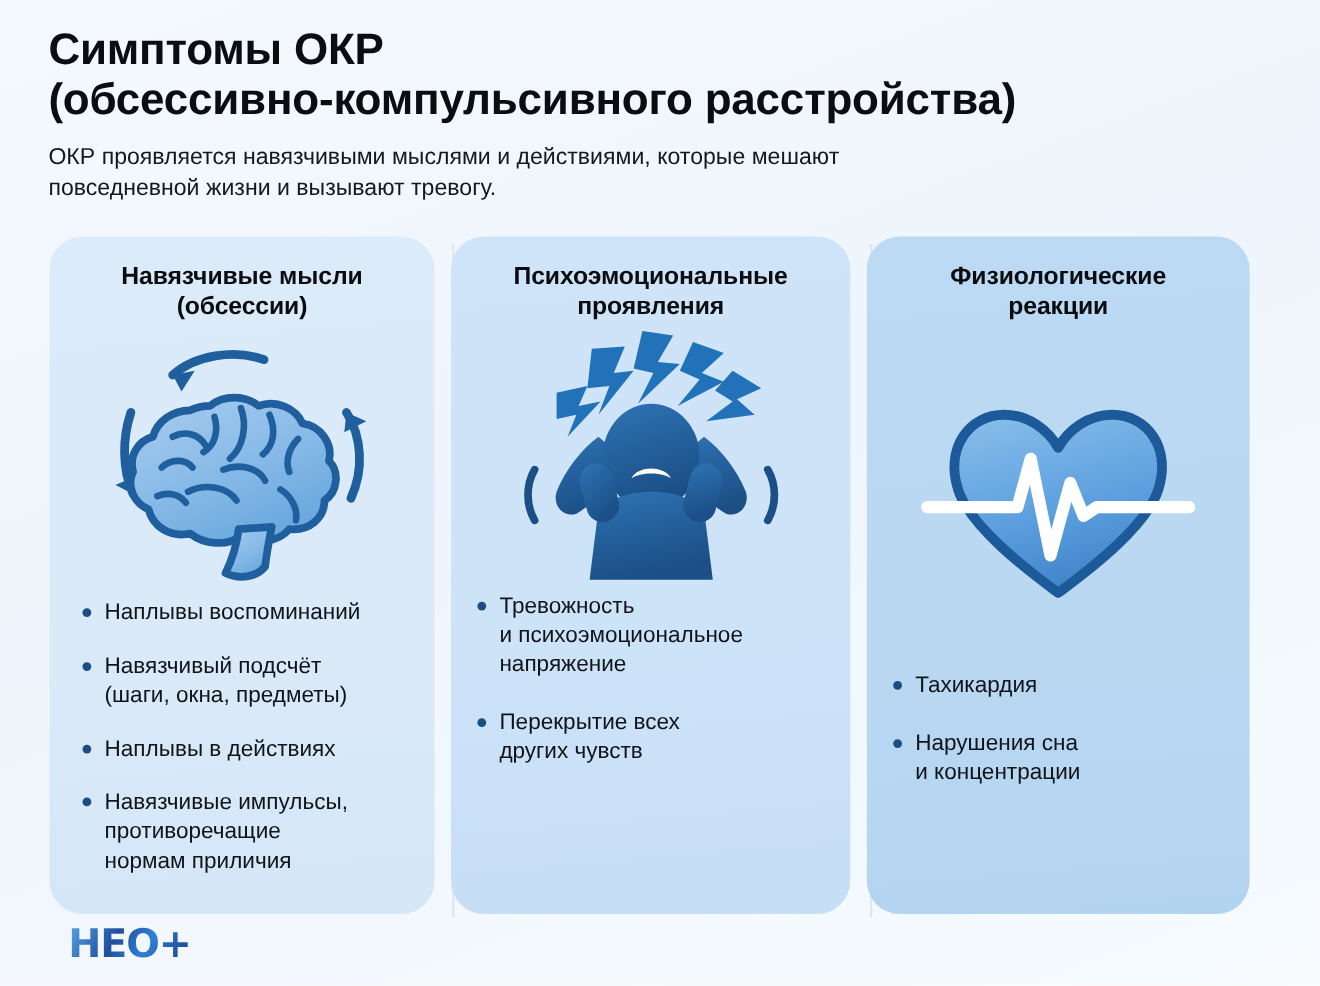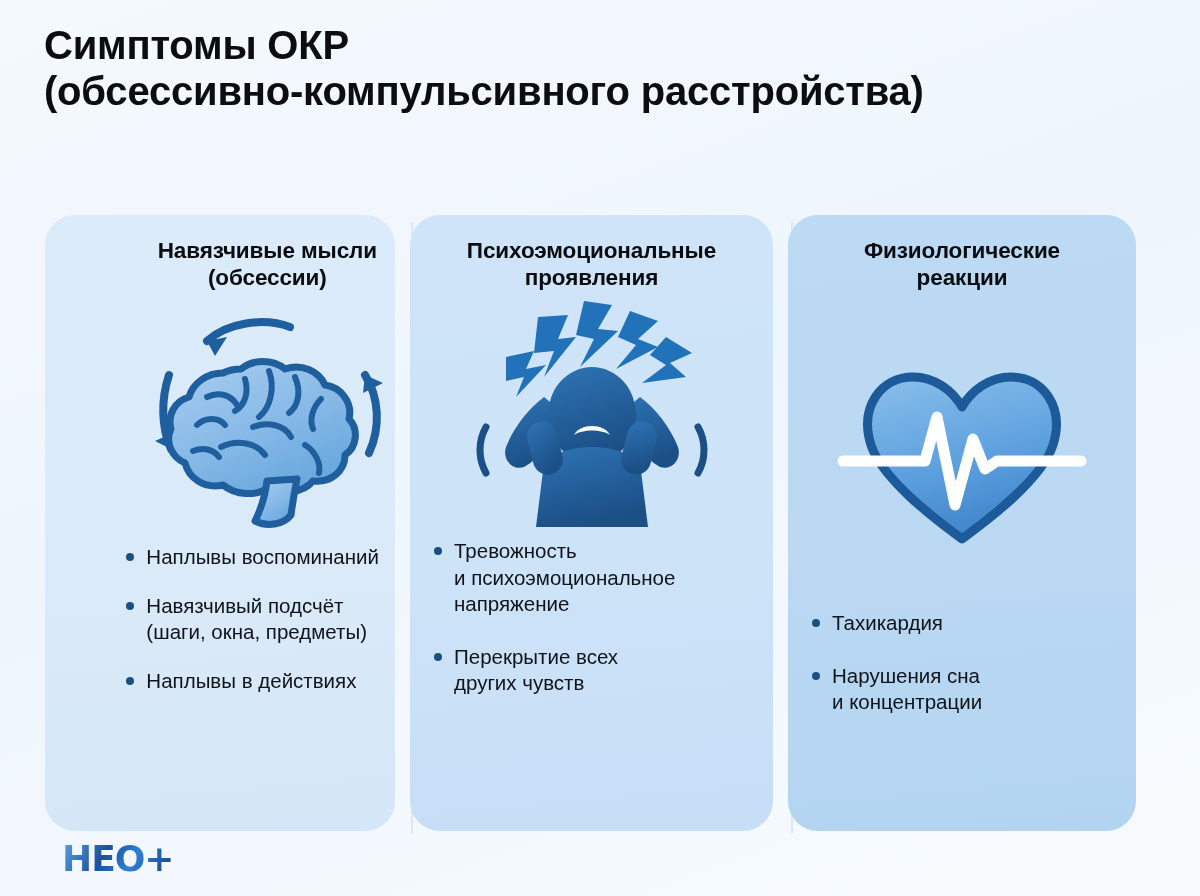--- a/index.html
+++ b/index.html
@@ -70,21 +70,20 @@
     position: relative;
     border-radius: 30px;
     overflow: hidden;
     display: flex;
     flex-direction: column;
     padding: 22px 0 0 0;
   }
   .card-1 {
     width: 350px;
     background: linear-gradient(175deg, #dcebf9 0%, #dbeaf8 55%, #d4e6f7 100%);
-    align-items: flex-end;
   }
   .card-2 {
     width: 363px;
     background: linear-gradient(175deg, #cfe4f8 0%, #cde3f8 55%, #c6def6 100%);
   }
   .card-3 {
     width: 348px;
     background: linear-gradient(175deg, #bcdaf3 0%, #bad8f2 55%, #b3d4f1 100%);
     gap: 32px;
   }
@@ -177,20 +176,22 @@
   }
 </style>
 </head>
 <body>
 
 <div class="page">
 
   <div class="header">
     <h1 class="title">Симптомы ОКР
 (обсессивно-компульсивного расстройства)</h1>
+    <p class="subtitle">ОКР проявляется навязчивыми мыслями и действиями, которые мешают
+повседневной жизни и вызывают тревогу.</p>
   </div>
 
   <div class="divider d1"></div>
   <div class="divider d2"></div>
 
   <div class="cards">
 
     <div class="card card-1">
       <div class="card-title">Навязчивые мысли
 (обсессии)</div>
@@ -231,20 +232,23 @@
           <path d="M76 146 C92 138 112 142 120 154" fill="none" stroke="#1f5f9e" stroke-width="6" stroke-linecap="round"></path>
           <path d="M160 144 C170 150 176 162 174 172" fill="none" stroke="#1f5f9e" stroke-width="6" stroke-linecap="round"></path>
           <path d="M48 150 C58 146 68 148 74 156" fill="none" stroke="#1f5f9e" stroke-width="6" stroke-linecap="round"></path>
         </svg>
       </div>
       <ul class="bullets">
         <li>Наплывы воспоминаний</li>
         <li>Навязчивый подсчёт
 (шаги, окна, предметы)</li>
         <li>Наплывы в действиях</li>
+        <li>Навязчивые импульсы,
+противоречащие
+нормам приличия</li>
       </ul>
     </div>
 
     <div class="card card-2">
       <div class="card-title">Психоэмоциональные
 проявления</div>
       <div class="illus">
         <svg width="240" height="235" viewBox="0 0 240 235" aria-hidden="true">
           <defs>
             <linearGradient id="figGrad" x1="0" y1="0" x2="0.3" y2="1">

